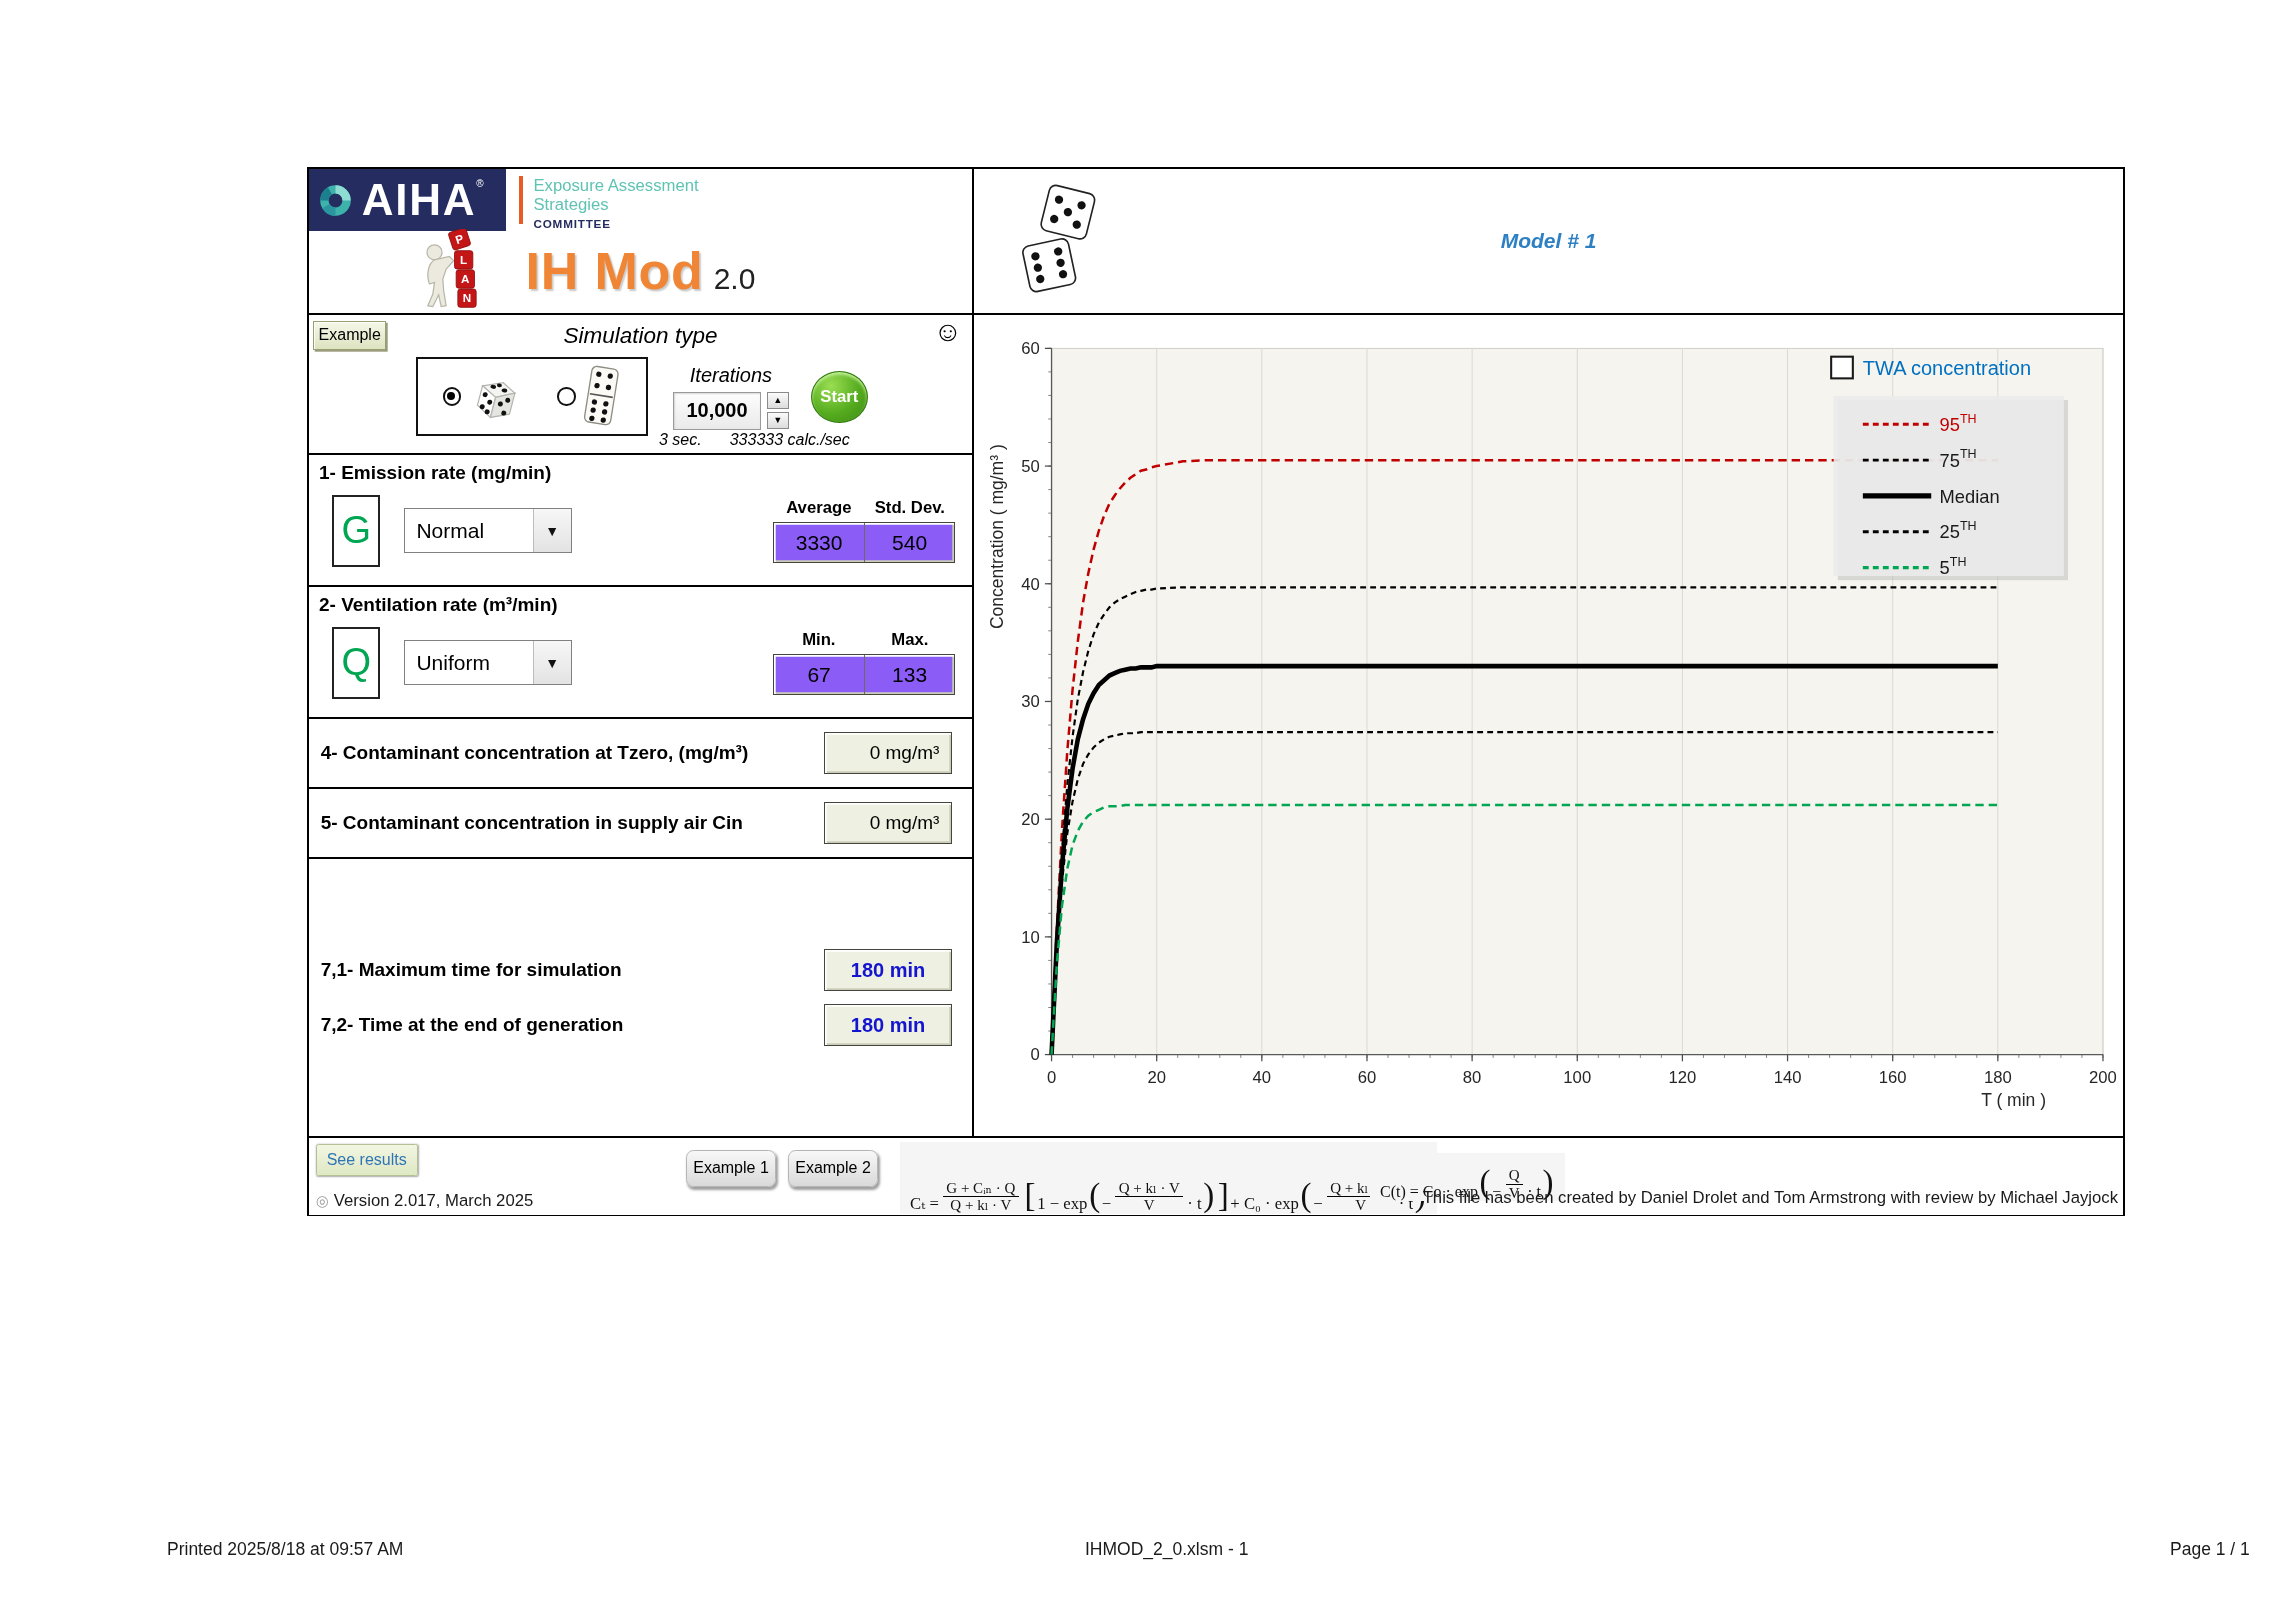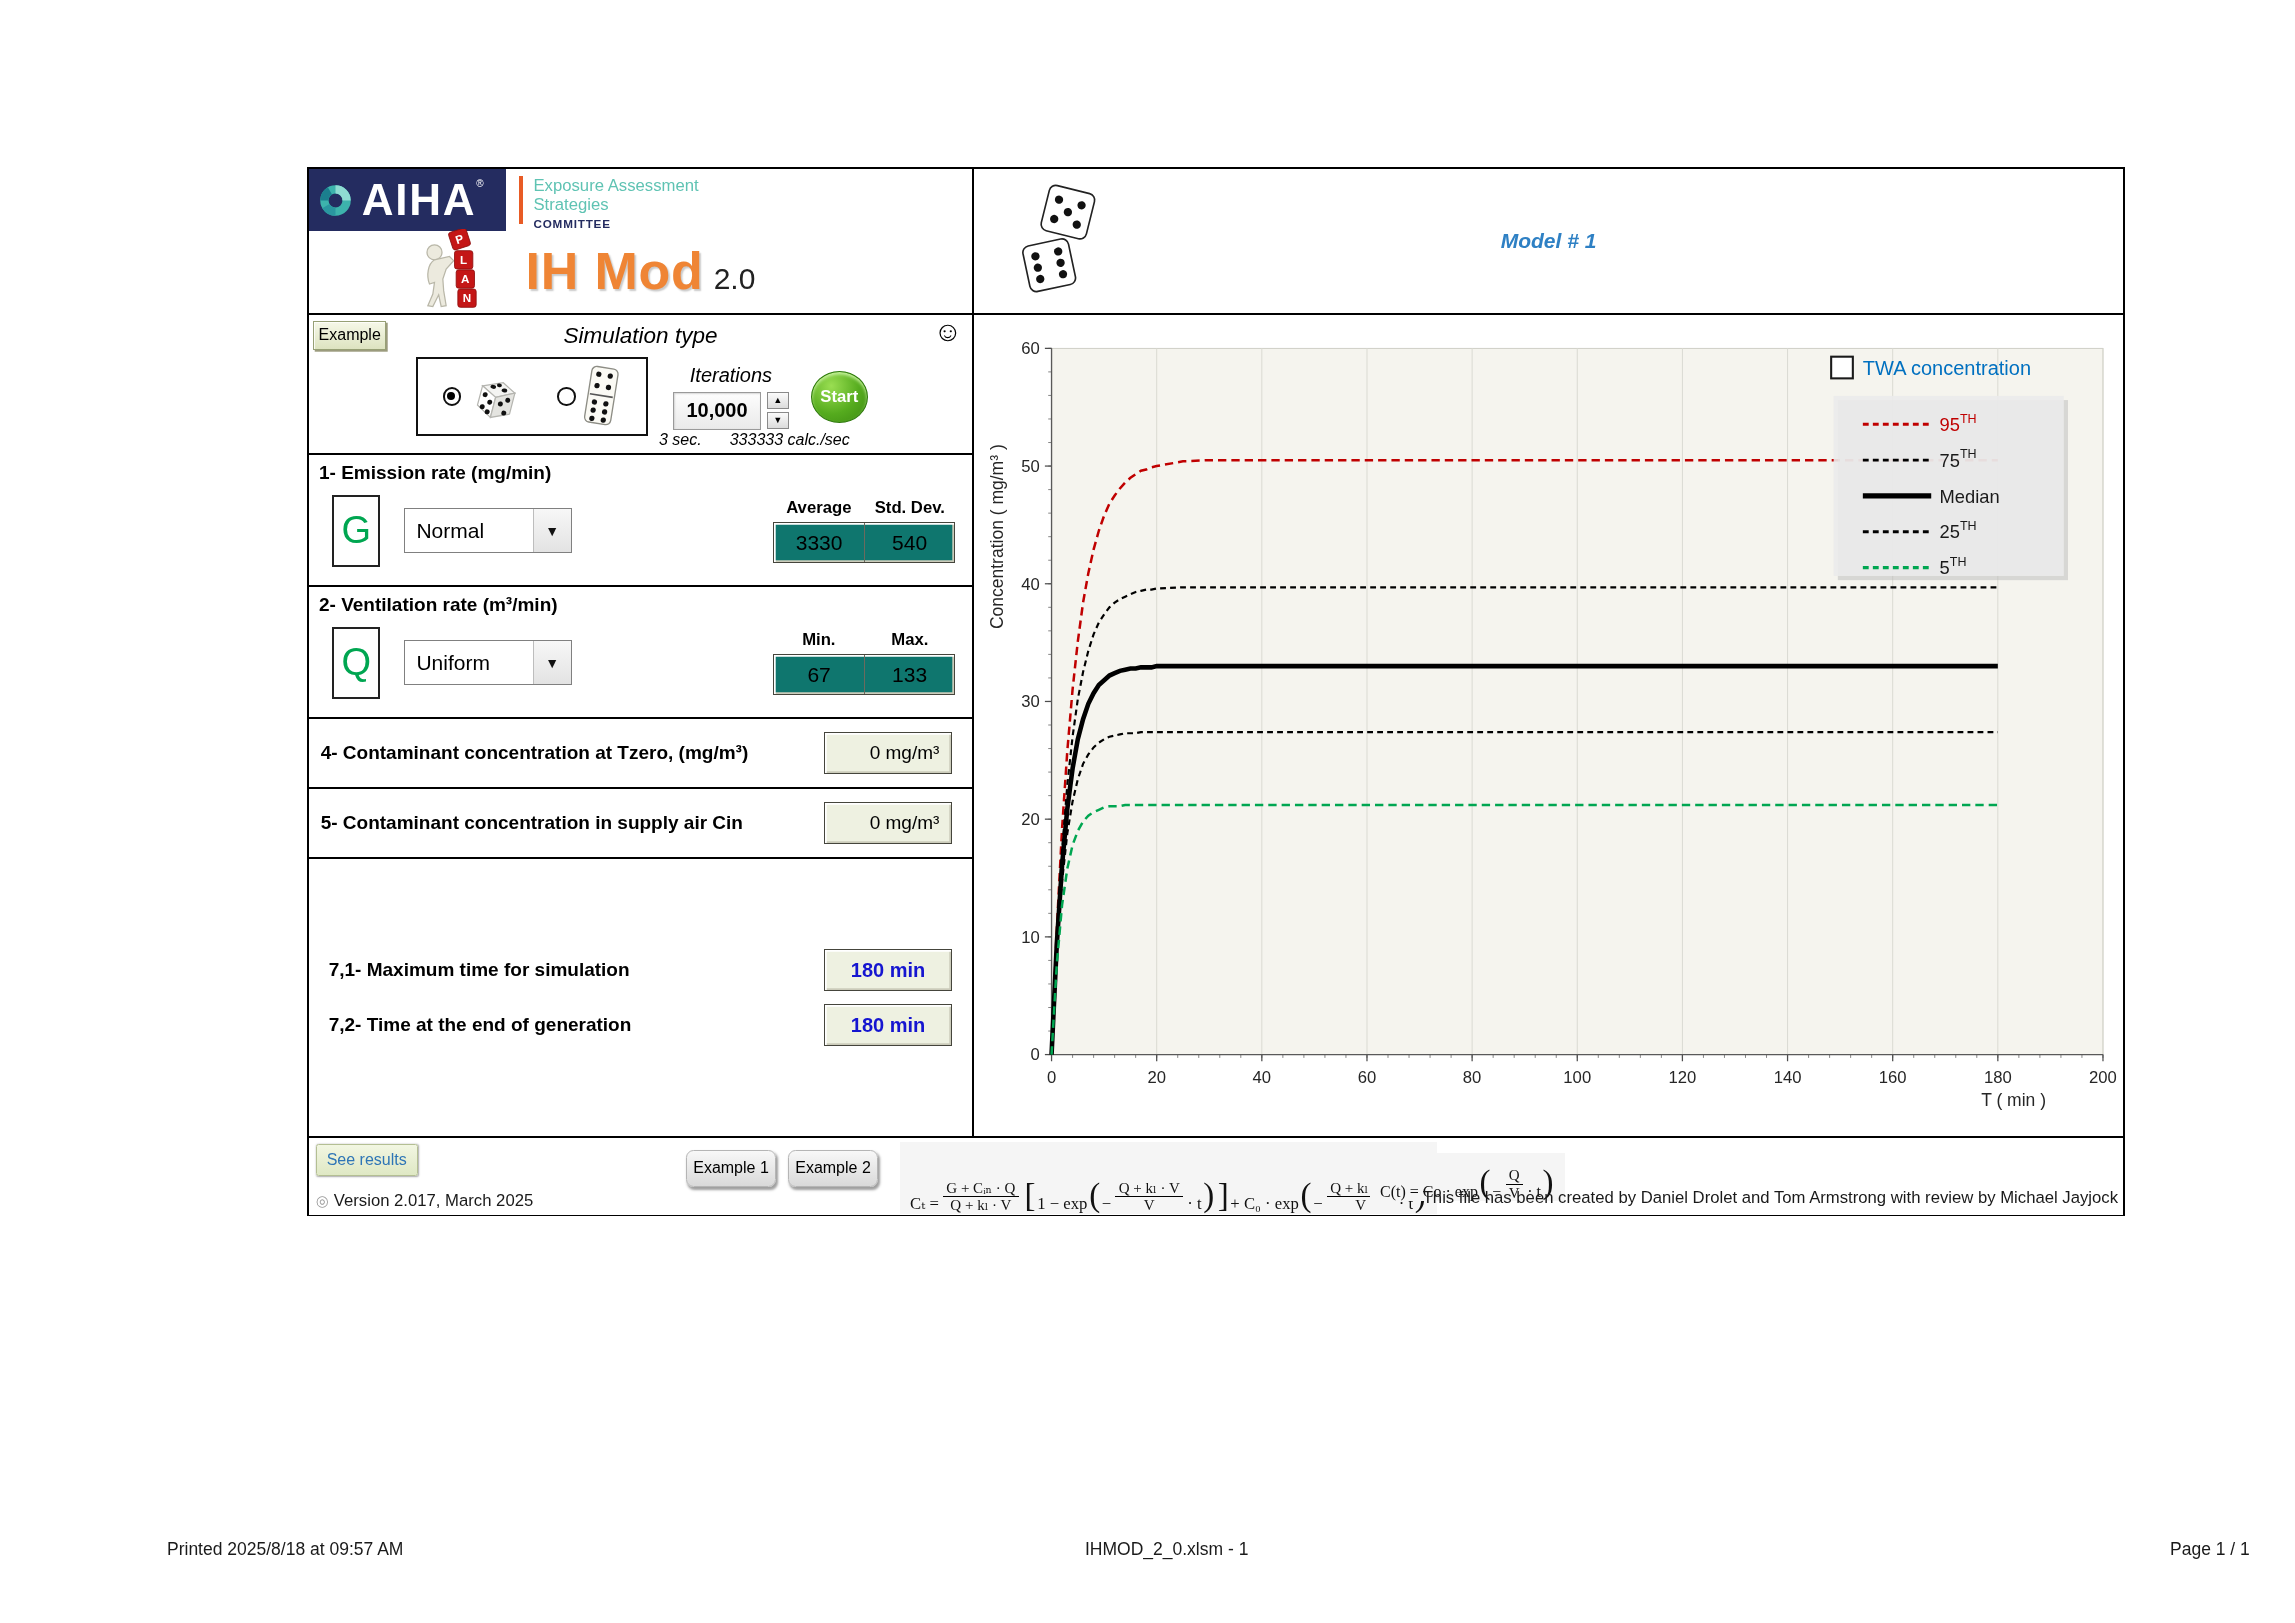--- a/index.html
+++ b/index.html
@@ -49,30 +49,30 @@
   .sec-dist { height:132px; padding:6.7px 10px; }
   .sec-label { font-weight:700; font-size:19px; }
   .dist-row { display:flex; align-items:center; margin-top:11px; }
   .sym-box { width:48px; height:72px; border:2.1px solid #222; margin-left:13.3px; display:flex; align-items:center; justify-content:center; font-size:38px; color:#00a651; background:#fff; }
   .dropdown { width:168px; height:45px; border:1.7px solid #808080; margin-left:23.4px; display:flex; align-items:stretch; background:#fff; cursor:pointer; }
   .dd-value { flex:1; display:flex; align-items:center; padding-left:11.7px; font-size:21px; }
   .dd-arrow { width:38px; background:linear-gradient(#f7f7f7,#e3e3e3); border-left:0.8px solid #bdbdbd; display:flex; align-items:center; justify-content:center; font-size:14px; color:#111; }
   .pair { margin-left:auto; margin-right:6.7px; width:182px; }
   .pair-headers { display:flex; font-size:16.7px; font-weight:600; margin-bottom:4.2px; }
   .pair-headers span { flex:1; text-align:center; }
-  .pair-values { display:flex; border:1.7px solid #45453c; background:#0f766e; box-shadow:inset 1.7px 1.7px 0 #ffffff, inset -1.7px -1.7px 0 #cbcbba; }
+  .pair-values { display:flex; border:1.7px solid #45453c; background:#8b5cf6; box-shadow:inset 1.7px 1.7px 0 #ffffff, inset -1.7px -1.7px 0 #cbcbba; }
   .pv { flex:1; text-align:center; font-size:21px; padding:7.5px 0; cursor:text; }
   .pv + .pv { border-left:1.7px solid #6a6a5e; }
 
   .sec-simple { height:70px; display:flex; align-items:center; padding:0 11.7px; }
   .sec-kl { height:72px; }
   .lbl-flex { flex:1; font-weight:700; font-size:19px; }
   .val-box { width:128px; height:42px; border:1.7px solid #45453c; background:#eef1e1; box-shadow:inset 1.7px 1.7px 0 #ffffff, inset -1.7px -1.7px 0 #cbcbba; display:flex; align-items:center; justify-content:flex-end; padding-right:11.7px; font-size:19px; margin-right:8.3px; cursor:text; }
   .val-box.center { justify-content:center; padding-right:0; }
-  .sec-times { flex:1; border-bottom:none; display:flex; flex-direction:column; justify-content:center; gap:13.3px; padding:0 11.7px;margin-left:8px; }
+  .sec-times { flex:1; border-bottom:none; display:flex; flex-direction:column; justify-content:center; gap:13.3px; padding:0 11.7px; }
   .time-row { display:flex; align-items:center; }
   .val-blue { color:#1515d0; font-weight:700; font-size:20px; }
 
   
   .chart-panel { position:relative; background:#fff; }
   .chart-panel svg { display:block; width:100%; height:100%; }
   .tick { font:20px "Liberation Sans","DejaVu Sans",sans-serif; fill:#262626; }
   .axis-label { font:21px "Liberation Sans","DejaVu Sans",sans-serif; fill:#262626; }
   .legend-label { font:22px "Liberation Sans","DejaVu Sans",sans-serif; }
   .twa-label { font:24px "Liberation Sans","DejaVu Sans",sans-serif; }

